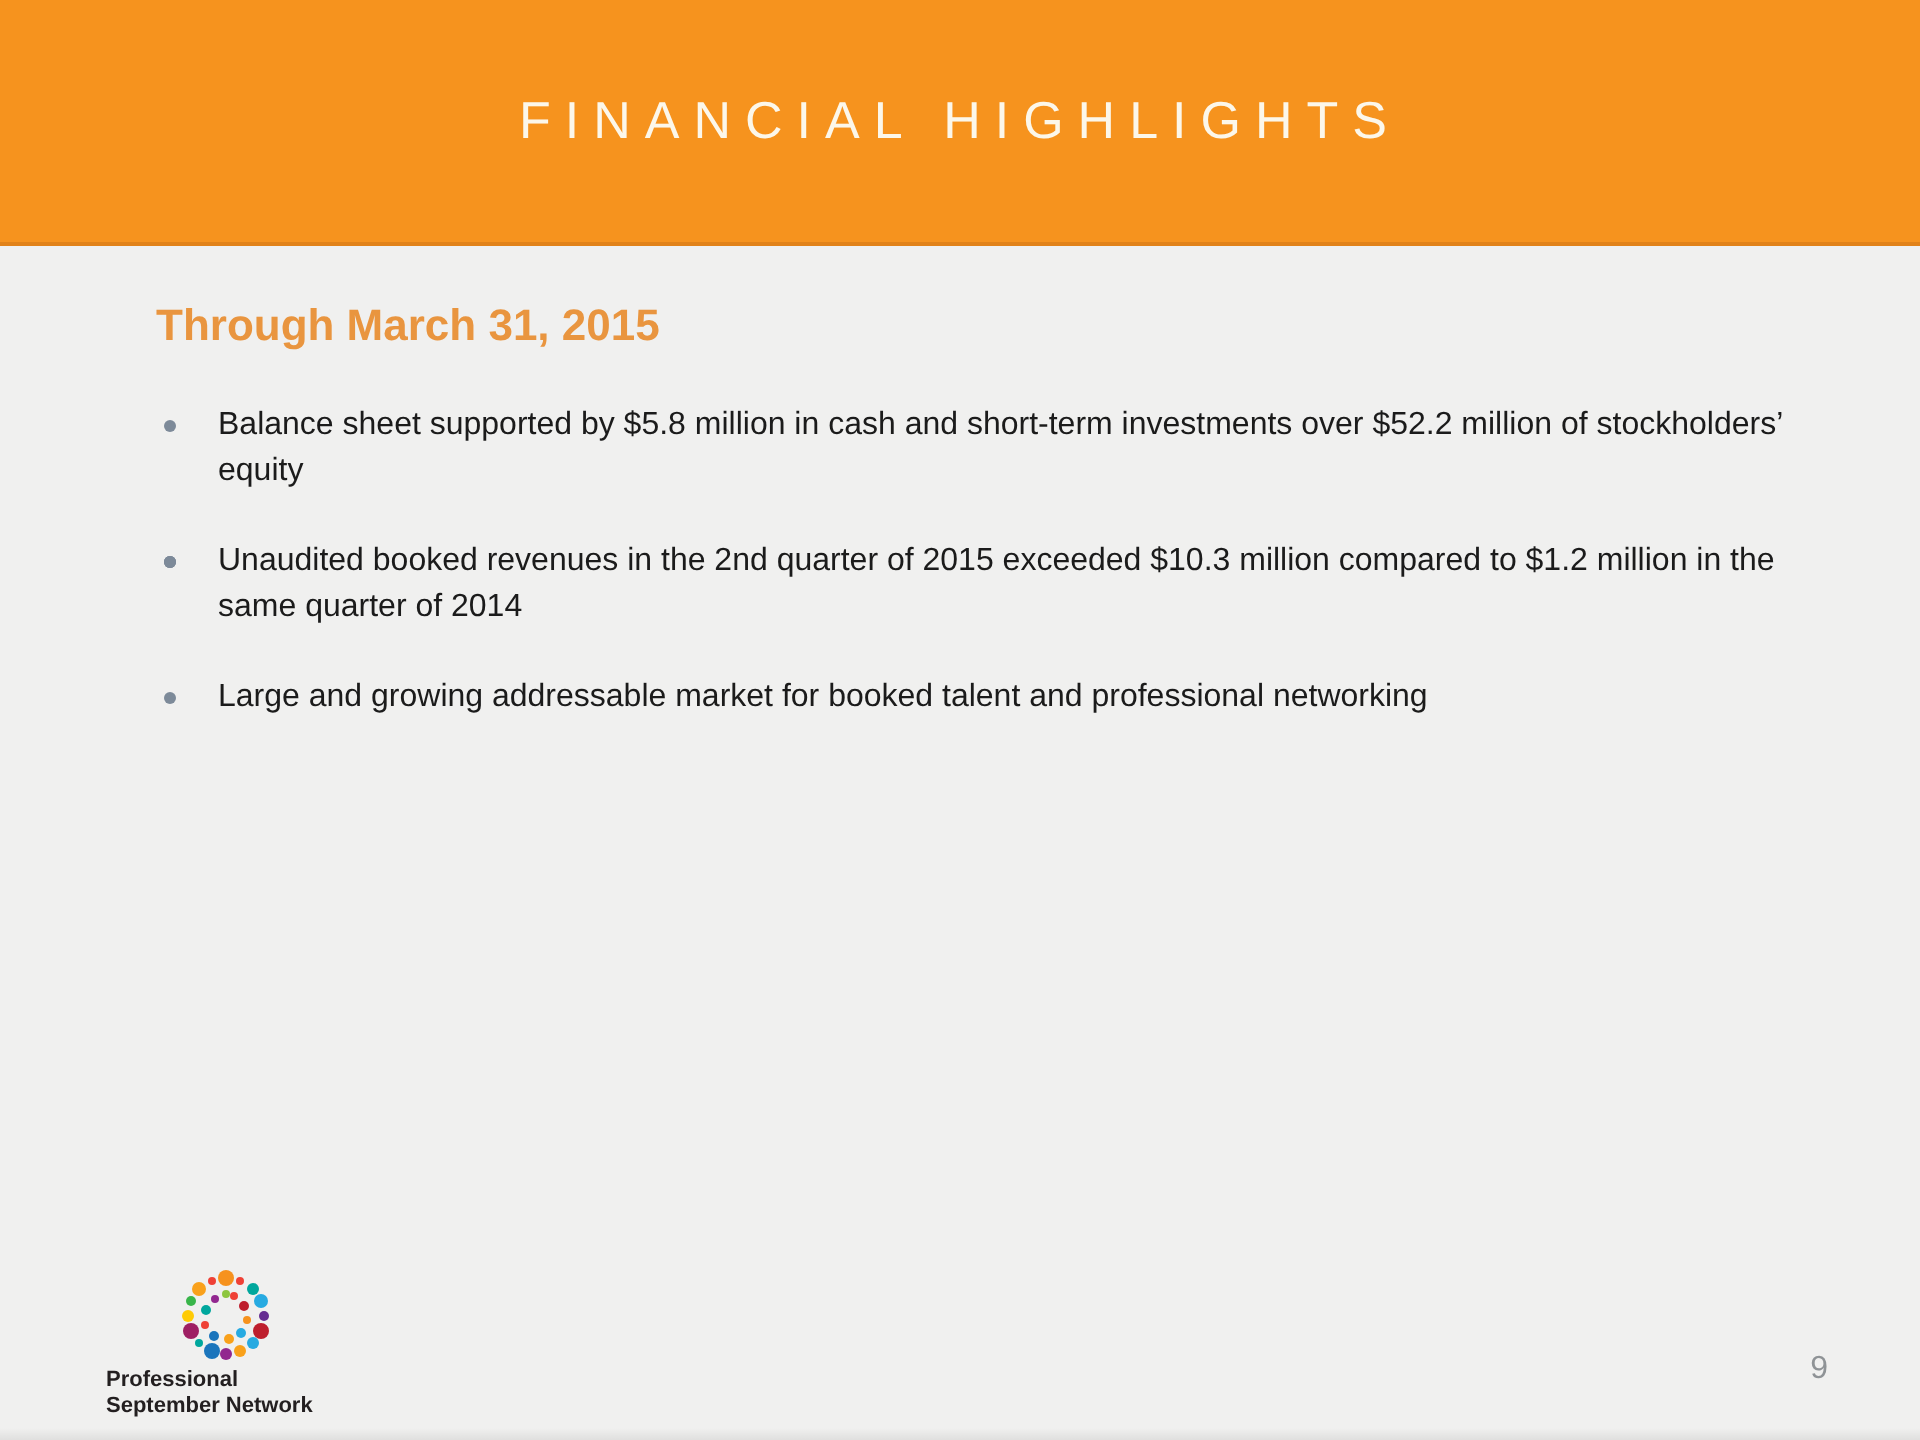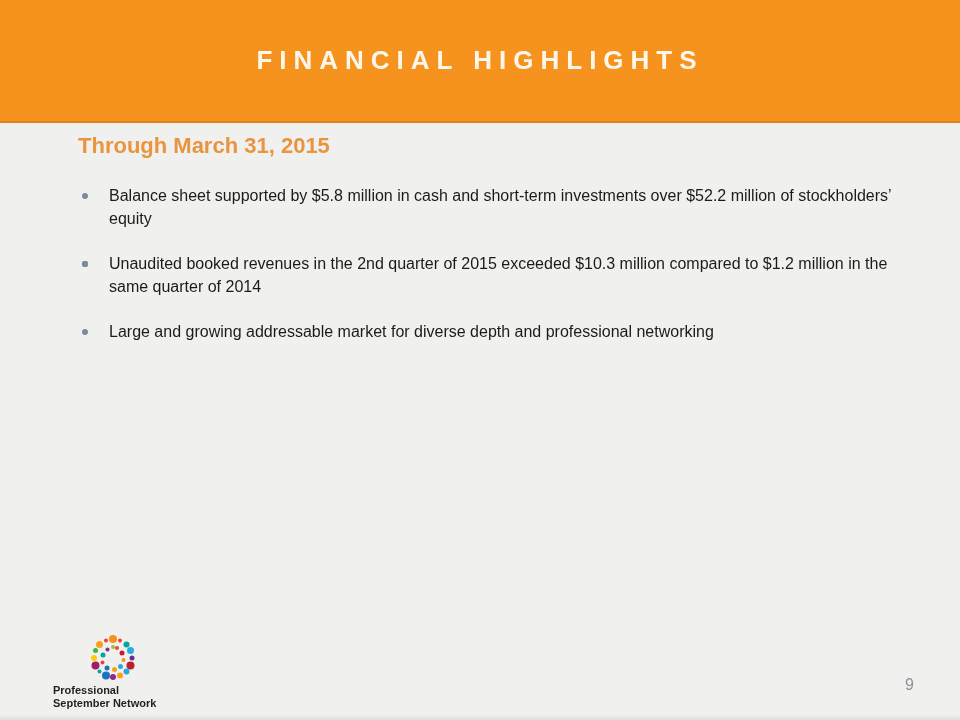--- a/index.html
+++ b/index.html
@@ -39,27 +39,27 @@
     height: 123px;
     background: var(--banner);
     border-bottom: 2px solid var(--banner-edge);
     display: flex;
     align-items: center;
     justify-content: center;
   }
   .slide-title {
     color: var(--title-text);
     font-size: 26px;
-    font-weight: 700;
+    font-weight: 400;
     letter-spacing: 7px;
     white-space: nowrap;
   }
 
   .content {
-    padding: 10px 48px 0 78px;
+    padding: 27px 48px 0 78px;
   }
   .subtitle {
     color: var(--subtitle);
     font-size: 22px;
     font-weight: 700;
     margin-bottom: 26px;
   }
   ul.bullets {
     list-style: none;
   }
@@ -129,21 +129,21 @@
       </li>
       <li>
         <span class="dot"></span>
       </li>
       <li>
         <span class="dot"></span>
         <span>Unaudited booked revenues in the 2nd quarter of 2015 exceeded $10.3 million compared to $1.2 million in the same quarter of 2014</span>
       </li>
       <li>
         <span class="dot"></span>
-        <span>Large and growing addressable market for diverse depth and professional networking</span>
+        <span>Large and growing addressable market for booked talent and professional networking</span>
       </li>
     </ul>
   </div>
 
   <div class="logo">
     <svg id="logo-dots" width="76" height="50" viewBox="0 0 76 50">
         <circle cx="38" cy="5" r="4" fill="#f6921e"></circle>
         <circle cx="45" cy="6.5" r="2" fill="#ef4136"></circle>
         <circle cx="51.5" cy="10.5" r="3" fill="#00a79d"></circle>
         <circle cx="55.5" cy="16.5" r="3.5" fill="#27aae1"></circle>

